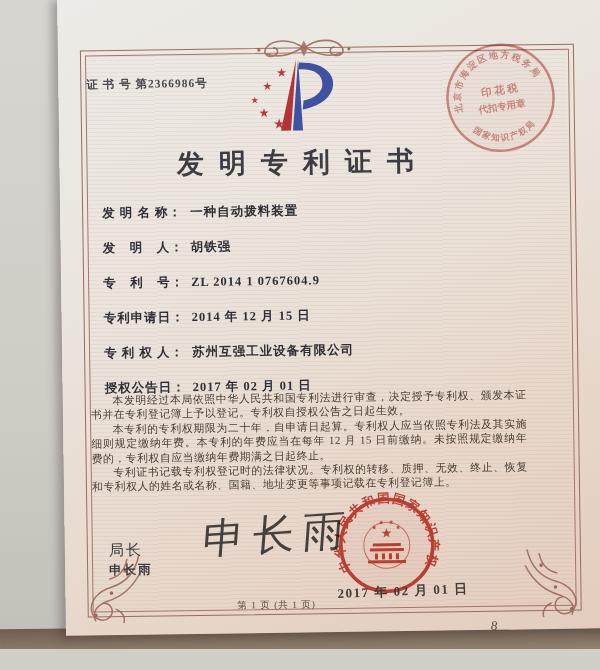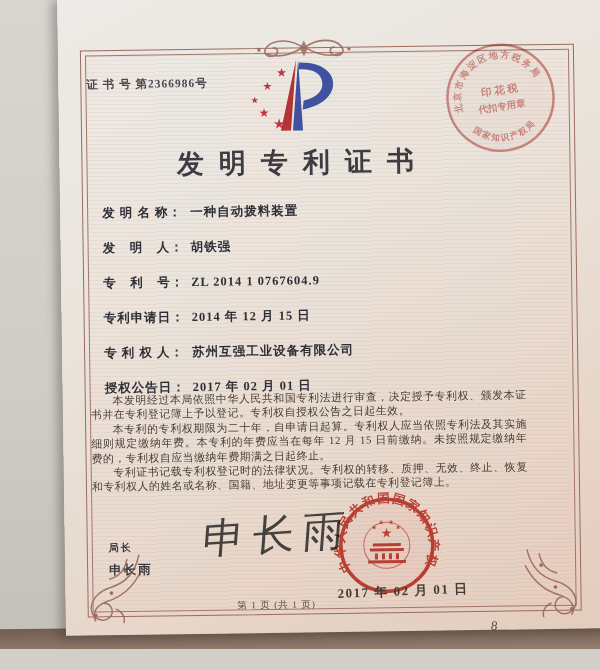--- a/index.html
+++ b/index.html
@@ -29,21 +29,21 @@
   
   .fields{left:42px;top:210px;width:430px;}
   .frow{height:20px;margin-bottom:15px;font-size:12.5px;font-weight:600;
         color:#2e2f36;letter-spacing:1px;white-space:nowrap;}
   .frow .lab{display:inline-block;min-width:88px;}
   
   .paras{left:28px;top:398px;width:436px;font-size:10.8px;line-height:14.4px;
          letter-spacing:0.6px;text-align:justify;color:#463c34;}
   .paras p{margin:0;text-indent:2em;}
   
-  .sig-role{left:44px;top:546px;font-size:10px;font-weight:700;color:#3a3a3e;letter-spacing:2px;text-align:right;}
+  .sig-role{left:44px;top:546px;font-size:15px;font-weight:400;color:#3a3a3e;letter-spacing:2px;text-align:right;}
   .sig-name{left:44px;top:567px;font-size:12.5px;font-weight:700;color:#3a3a3e;letter-spacing:2px;}
   .sig-script{left:138px;top:514px;font-size:42px;color:#2f2d2b;letter-spacing:8px;
               transform:rotate(-3deg) skewX(-8deg);opacity:.88;font-weight:400;}
   
   .gov-seal{left:257px;top:494px;width:130px;height:130px;mix-blend-mode:multiply;opacity:.9;}
   .seal-date{left:272px;top:590px;width:220px;font-size:13px;font-weight:600;color:#433c34;
              letter-spacing:1.5px;transform:rotate(-1.5deg);white-space:nowrap;}
   .tax-seal{left:380px;top:46px;width:125px;height:125px;mix-blend-mode:multiply;opacity:.8;
             transform:rotate(-8deg);}
   

